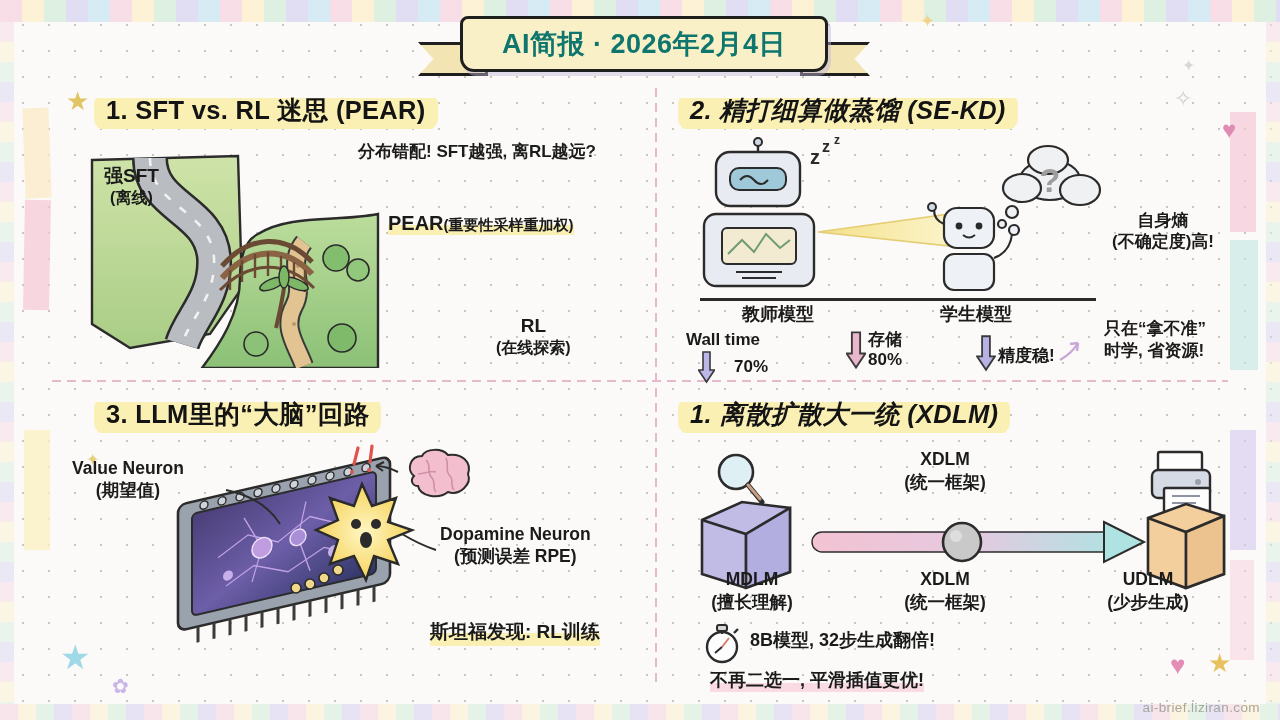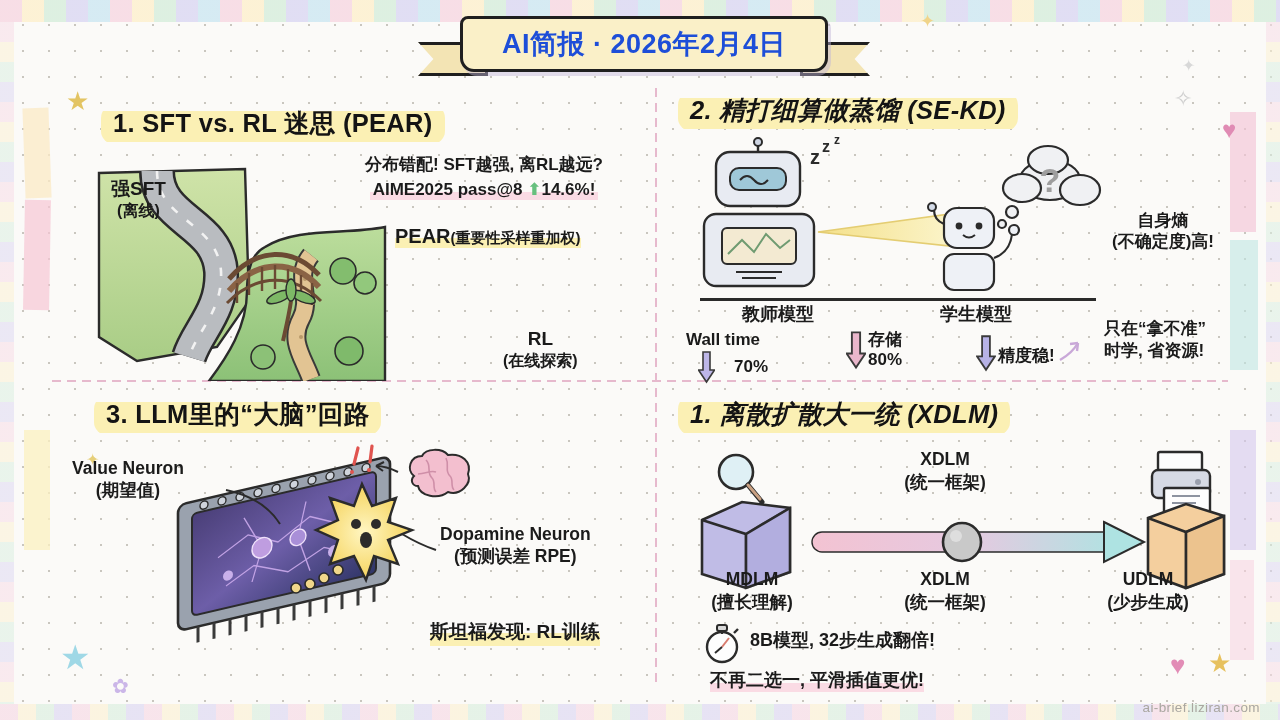--- a/index.html
+++ b/index.html
@@ -72,31 +72,31 @@
   #ribbon .tail-r { right: 0; clip-path: polygon(0 0, 100% 0, 78% 50%, 100% 100%, 0 100%); }
   #ribbon .band {
     position: absolute; left: 42px; right: 42px; top: 4px; height: 56px;
     background: #faf0c8; border: 3.5px solid #1f1f1f;
     border-radius: 8px 8px 14px 14px;
     box-shadow: 3px 4px 0 rgba(190,180,215,.45);
     display: flex; align-items: center; justify-content: center;
   }
   #ribbon .band-text {
     font-size: 27px; font-weight: 700; letter-spacing: .5px;
-    white-space: nowrap; color: #1d4ed8;
+    white-space: nowrap; color: #0f766e;
   }
 
   
   .vline { position: absolute; left: 655px; top: 88px; bottom: 34px; width: 2px;
            background: repeating-linear-gradient(180deg,#e6b9cd 0 9px, transparent 9px 15px); }
   .hline { position: absolute; left: 52px; right: 52px; top: 380px; height: 2px;
            background: repeating-linear-gradient(90deg,#e6b9cd 0 9px, transparent 9px 15px); }
 
   .quad { position: absolute; }
-  #q1 { left: 65px; top: 92px; width: 594px; height: 286px; margin-top: 13px; }
+  #q1 { left: 58px; top: 92px; width: 594px; height: 286px; }
   #q2 { left: 672px; top: 92px; width: 594px; height: 286px; }
   #q3 { left: 58px; top: 396px; width: 594px; height: 298px; }
   #q4 { left: 672px; top: 396px; width: 594px; height: 298px; }
 
   .qtitle {
     display: inline-block; font-size: 25.5px; font-weight: 700; color: #141414;
     padding: 1px 12px 3px; border-radius: 13px;
     background: linear-gradient(180deg, transparent 16%, #fbf0b4 16%, #fbf0b4 94%, transparent 94%);
     white-space: nowrap; letter-spacing: .3px;
   }
@@ -250,21 +250,20 @@
       <div class="lbl-sub">(离线)</div>
     </div>
 
     <div class="lbl-rl">
       <div>RL</div>
       <div class="lbl-sub">(在线探索)</div>
     </div>
 
     <div id="q1-note">
       <div class="l1 hand">分布错配! SFT越强, 离RL越远?</div>
-      <div class="l2 hand hl-pink"><span>AIME2025 pass@8 </span><span style="color:#67c07e;">⬆</span><span>14.6%!</span></div>
     </div>
 
     <div id="q1-pear" class="hl-yellow">
       <span class="big">PEAR</span><span class="sm">(重要性采样重加权)</span>
     </div>
   </div>
 
   <div class="quad" id="q2">
     <div class="qtitle">2. 精打细算做蒸馏 (SE-KD)</div>
 

